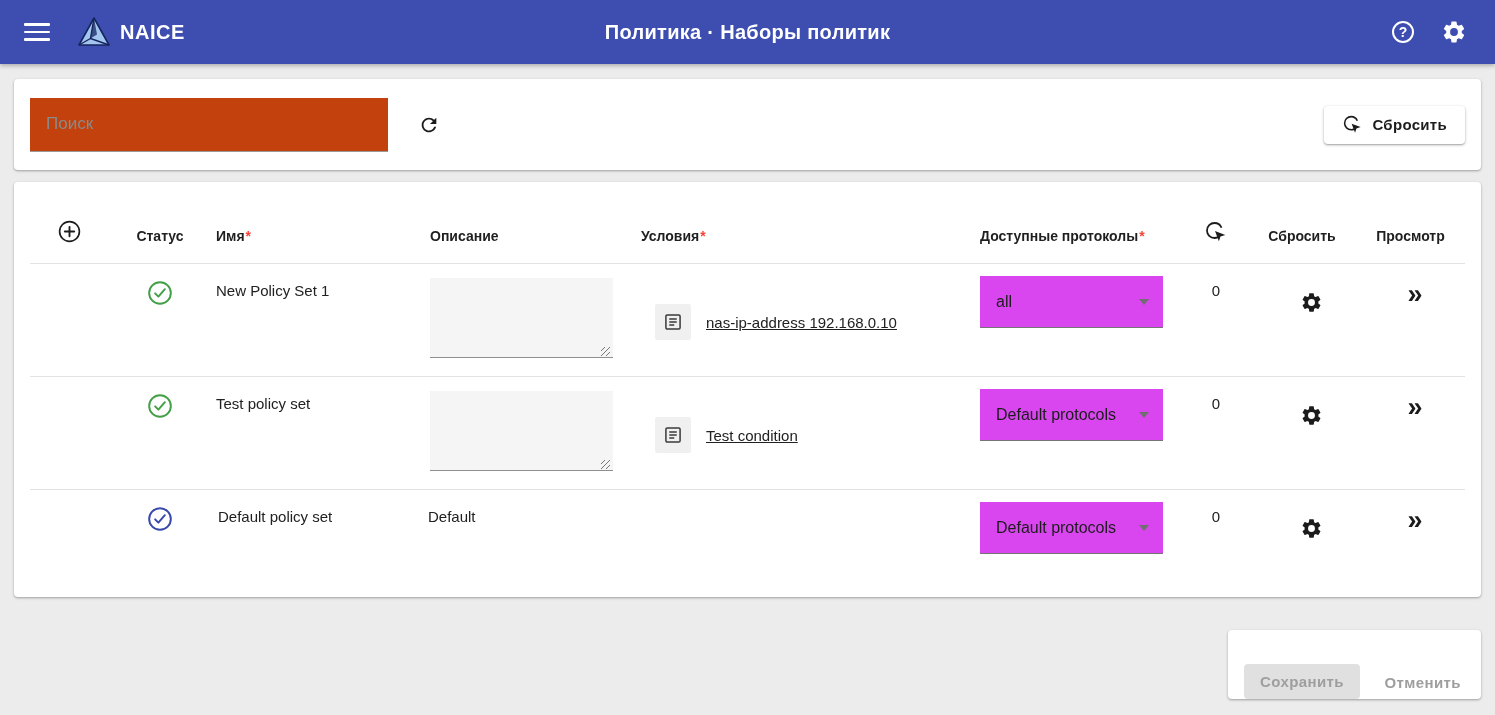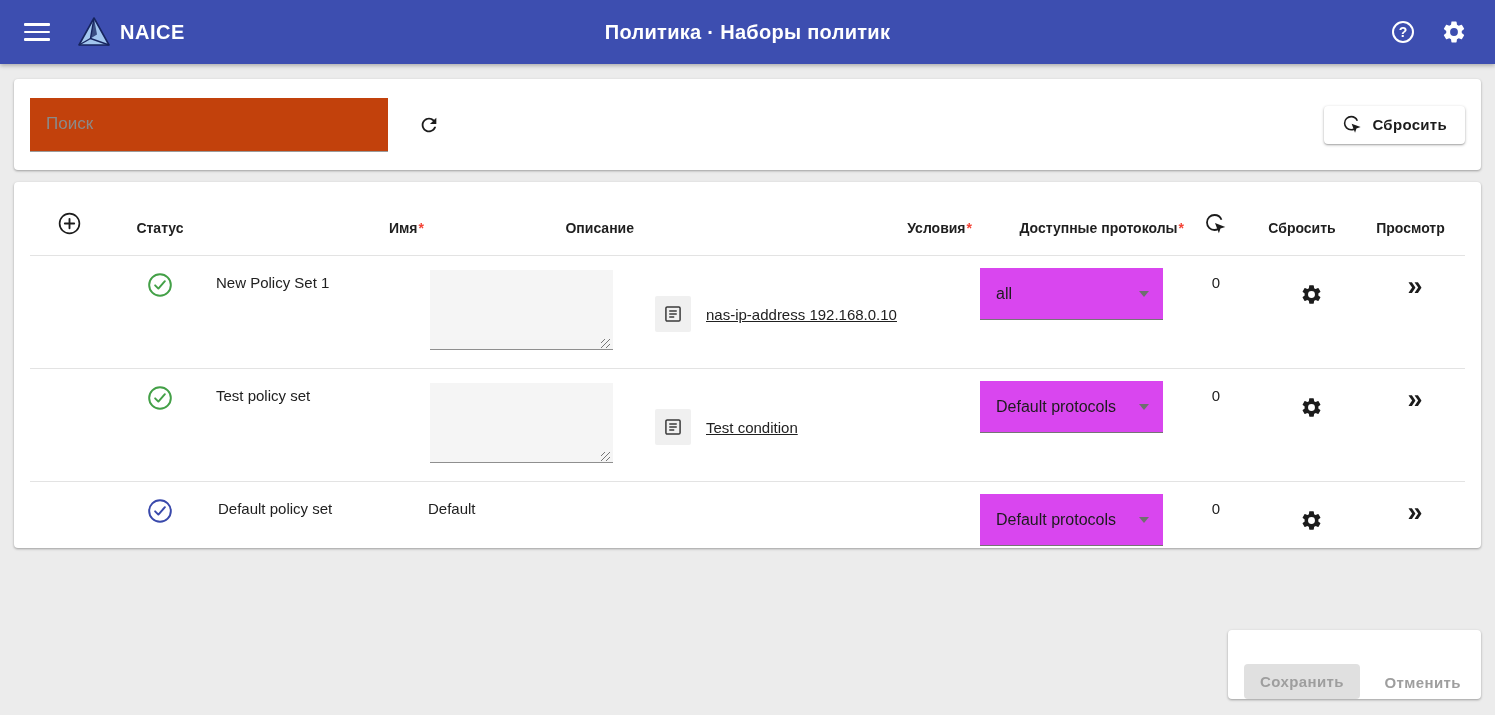--- a/index.html
+++ b/index.html
@@ -53,29 +53,29 @@
     margin-left:auto; height:38px; padding:0 18px;
     background:#fff; border:none; border-radius:4px;
     box-shadow:0 1px 3px rgba(0,0,0,.3), 0 1px 1px rgba(0,0,0,.12);
     display:flex; align-items:center; gap:9px;
     font-family:inherit; font-size:15px; font-weight:700; color:#1c1c1c;
     cursor:pointer; letter-spacing:.3px;
   }
 
   
   .table-card {
-    position:absolute; left:14px; right:14px; top:182px; height:366px;
-    padding:0 16px;
+    position:absolute; left:14px; right:14px; top:182px; height:415px;
+    padding:8px 16px;
   }
   .grid-row {
     display:grid;
     grid-template-columns:78px 104px 212px 210px 338px 212px 64px 108px 1fr;
   }
   .thead { height:73px; align-items:end; padding-bottom:19px; }
-  .th { font-size:14px; font-weight:700; color:#1f1f1f; display:flex; align-items:flex-end;justify-content:flex-end; }
+  .th { font-size:14px; font-weight:700; color:#1f1f1f; display:flex; align-items:flex-end; }
   .th.center, .cell.center { justify-content:center; }
   .req { color:var(--required,#f44336); margin-left:1px; font-weight:700; }
   .c-name { padding-left:4px; }
   .c-desc { padding-left:6px; }
   .c-cond { padding-left:7px; }
   .c-proto { padding-left:8px; }
 
   .trow { height:113px; border-top:1px solid #e3e3e3; }
   .cell { display:flex; align-items:flex-start; }
 

